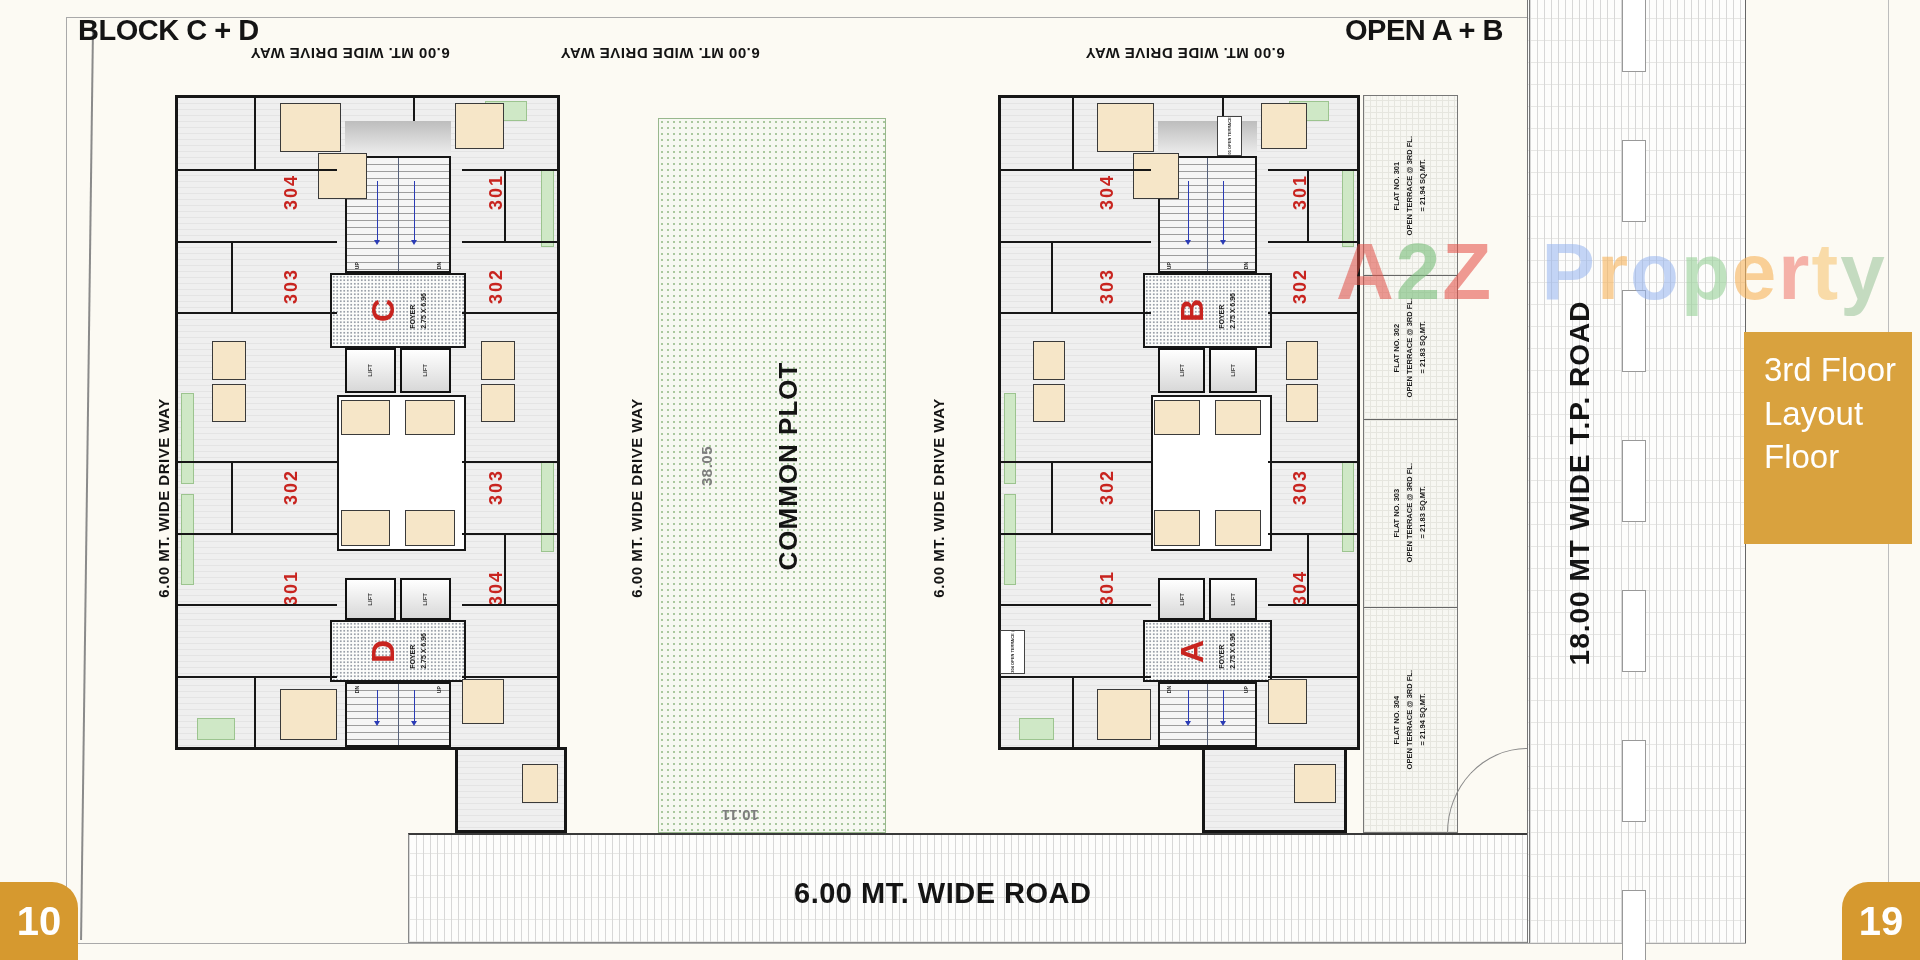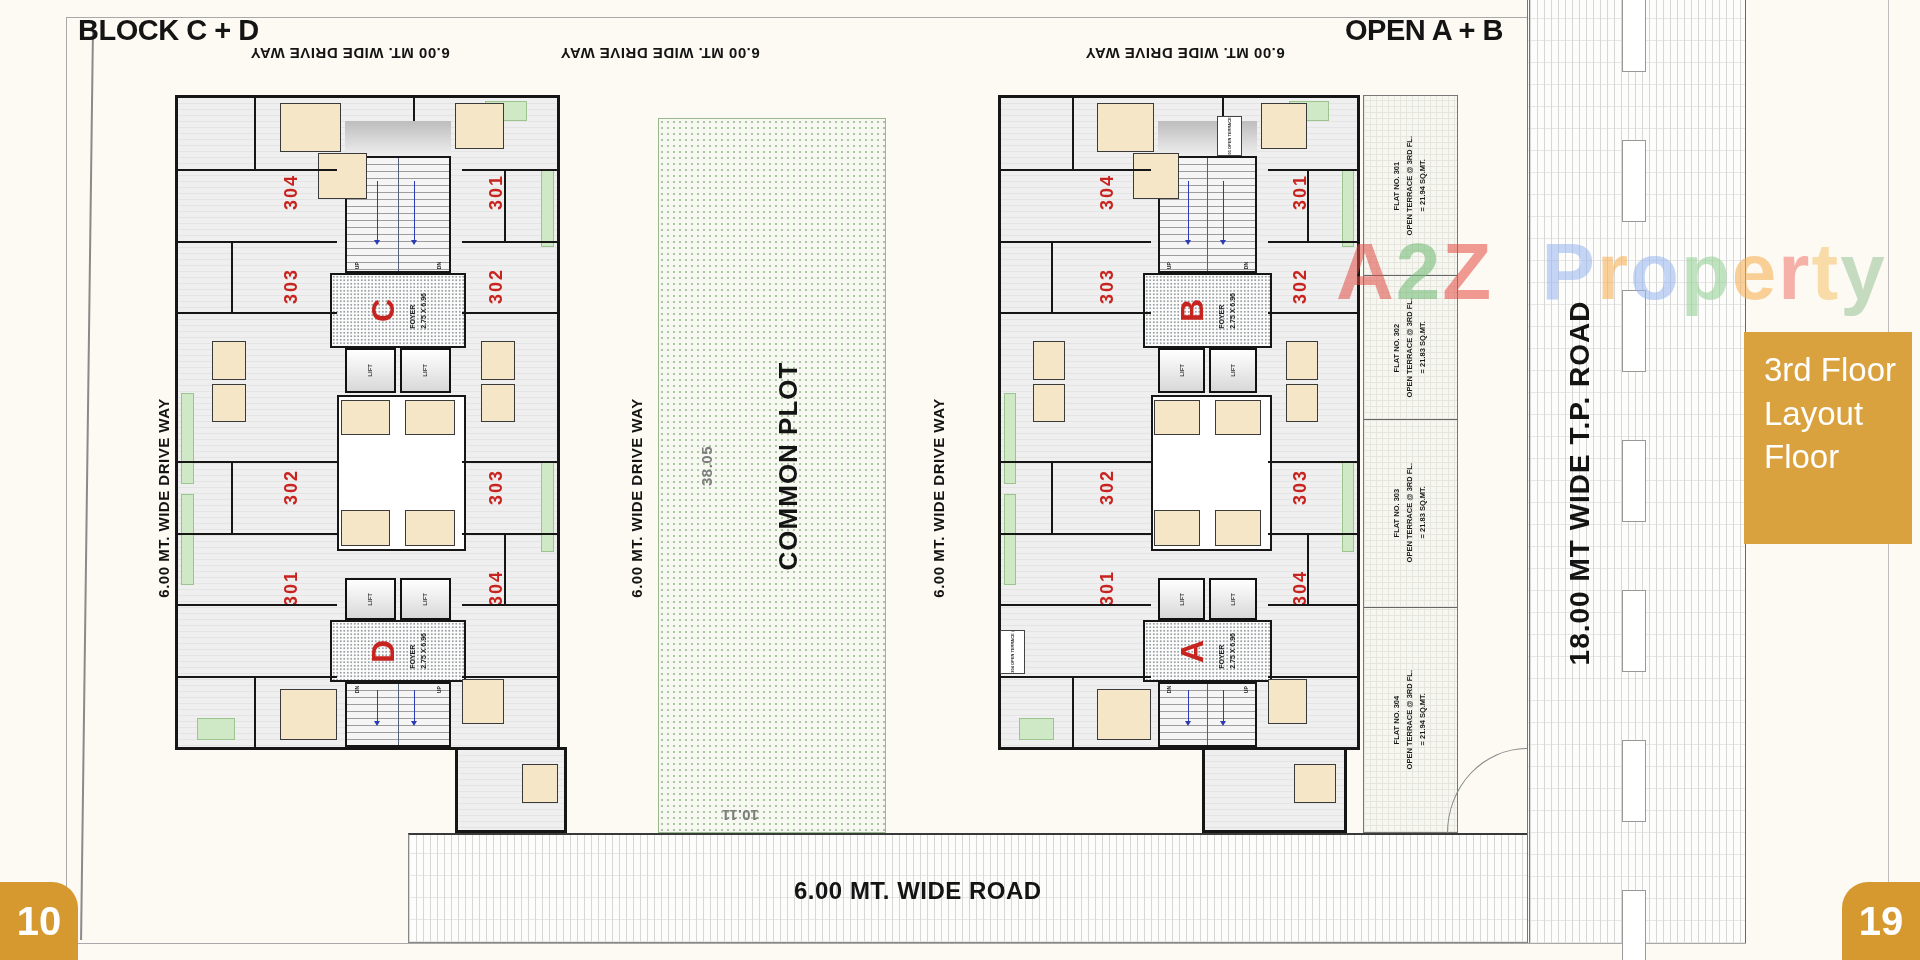--- a/index.html
+++ b/index.html
@@ -396,21 +396,21 @@
   </div>
 
   <div class="tinynote" style="left:1217px;top:116px;width:25px;height:40px;">
       <span class="vtext">FLAT NO. 301 OPEN TERRACE @ 3RD FL.</span>
     </div>
   <div class="tinynote" style="left:1000px;top:630px;width:25px;height:44px;">
       <span class="vtext">FLAT NO. 304 OPEN TERRACE @ 3RD FL.</span>
     </div>
 
   <div class="abs roadgrid" style="left:408px;top:833px;width:1119px;height:110px;border-top:2px solid #3a3a3a;border-bottom:1px solid #888;border-left:1px solid #888;">
-    <div class="abs" style="left:385px;top:42px;font-size:24px;font-weight:bold;letter-spacing:0.5px;">6.00 MT. WIDE ROAD</div>
+    <div class="abs" style="left:385px;top:42px;font-size:29px;font-weight:bold;letter-spacing:0.5px;">6.00 MT. WIDE ROAD</div>
   </div>
 
   <div class="abs roadgrid" style="left:1527px;top:0;width:219px;height:943px;border-left:3px double #777;border-right:1.5px solid #666;"></div>
   <div class="dash" style="top:-10px;"></div>
   <div class="dash" style="top:140px;"></div>
   <div class="dash" style="top:290px;"></div>
   <div class="dash" style="top:440px;"></div>
   <div class="dash" style="top:590px;"></div>
   <div class="dash" style="top:740px;"></div>
   <div class="dash" style="top:890px;"></div>

